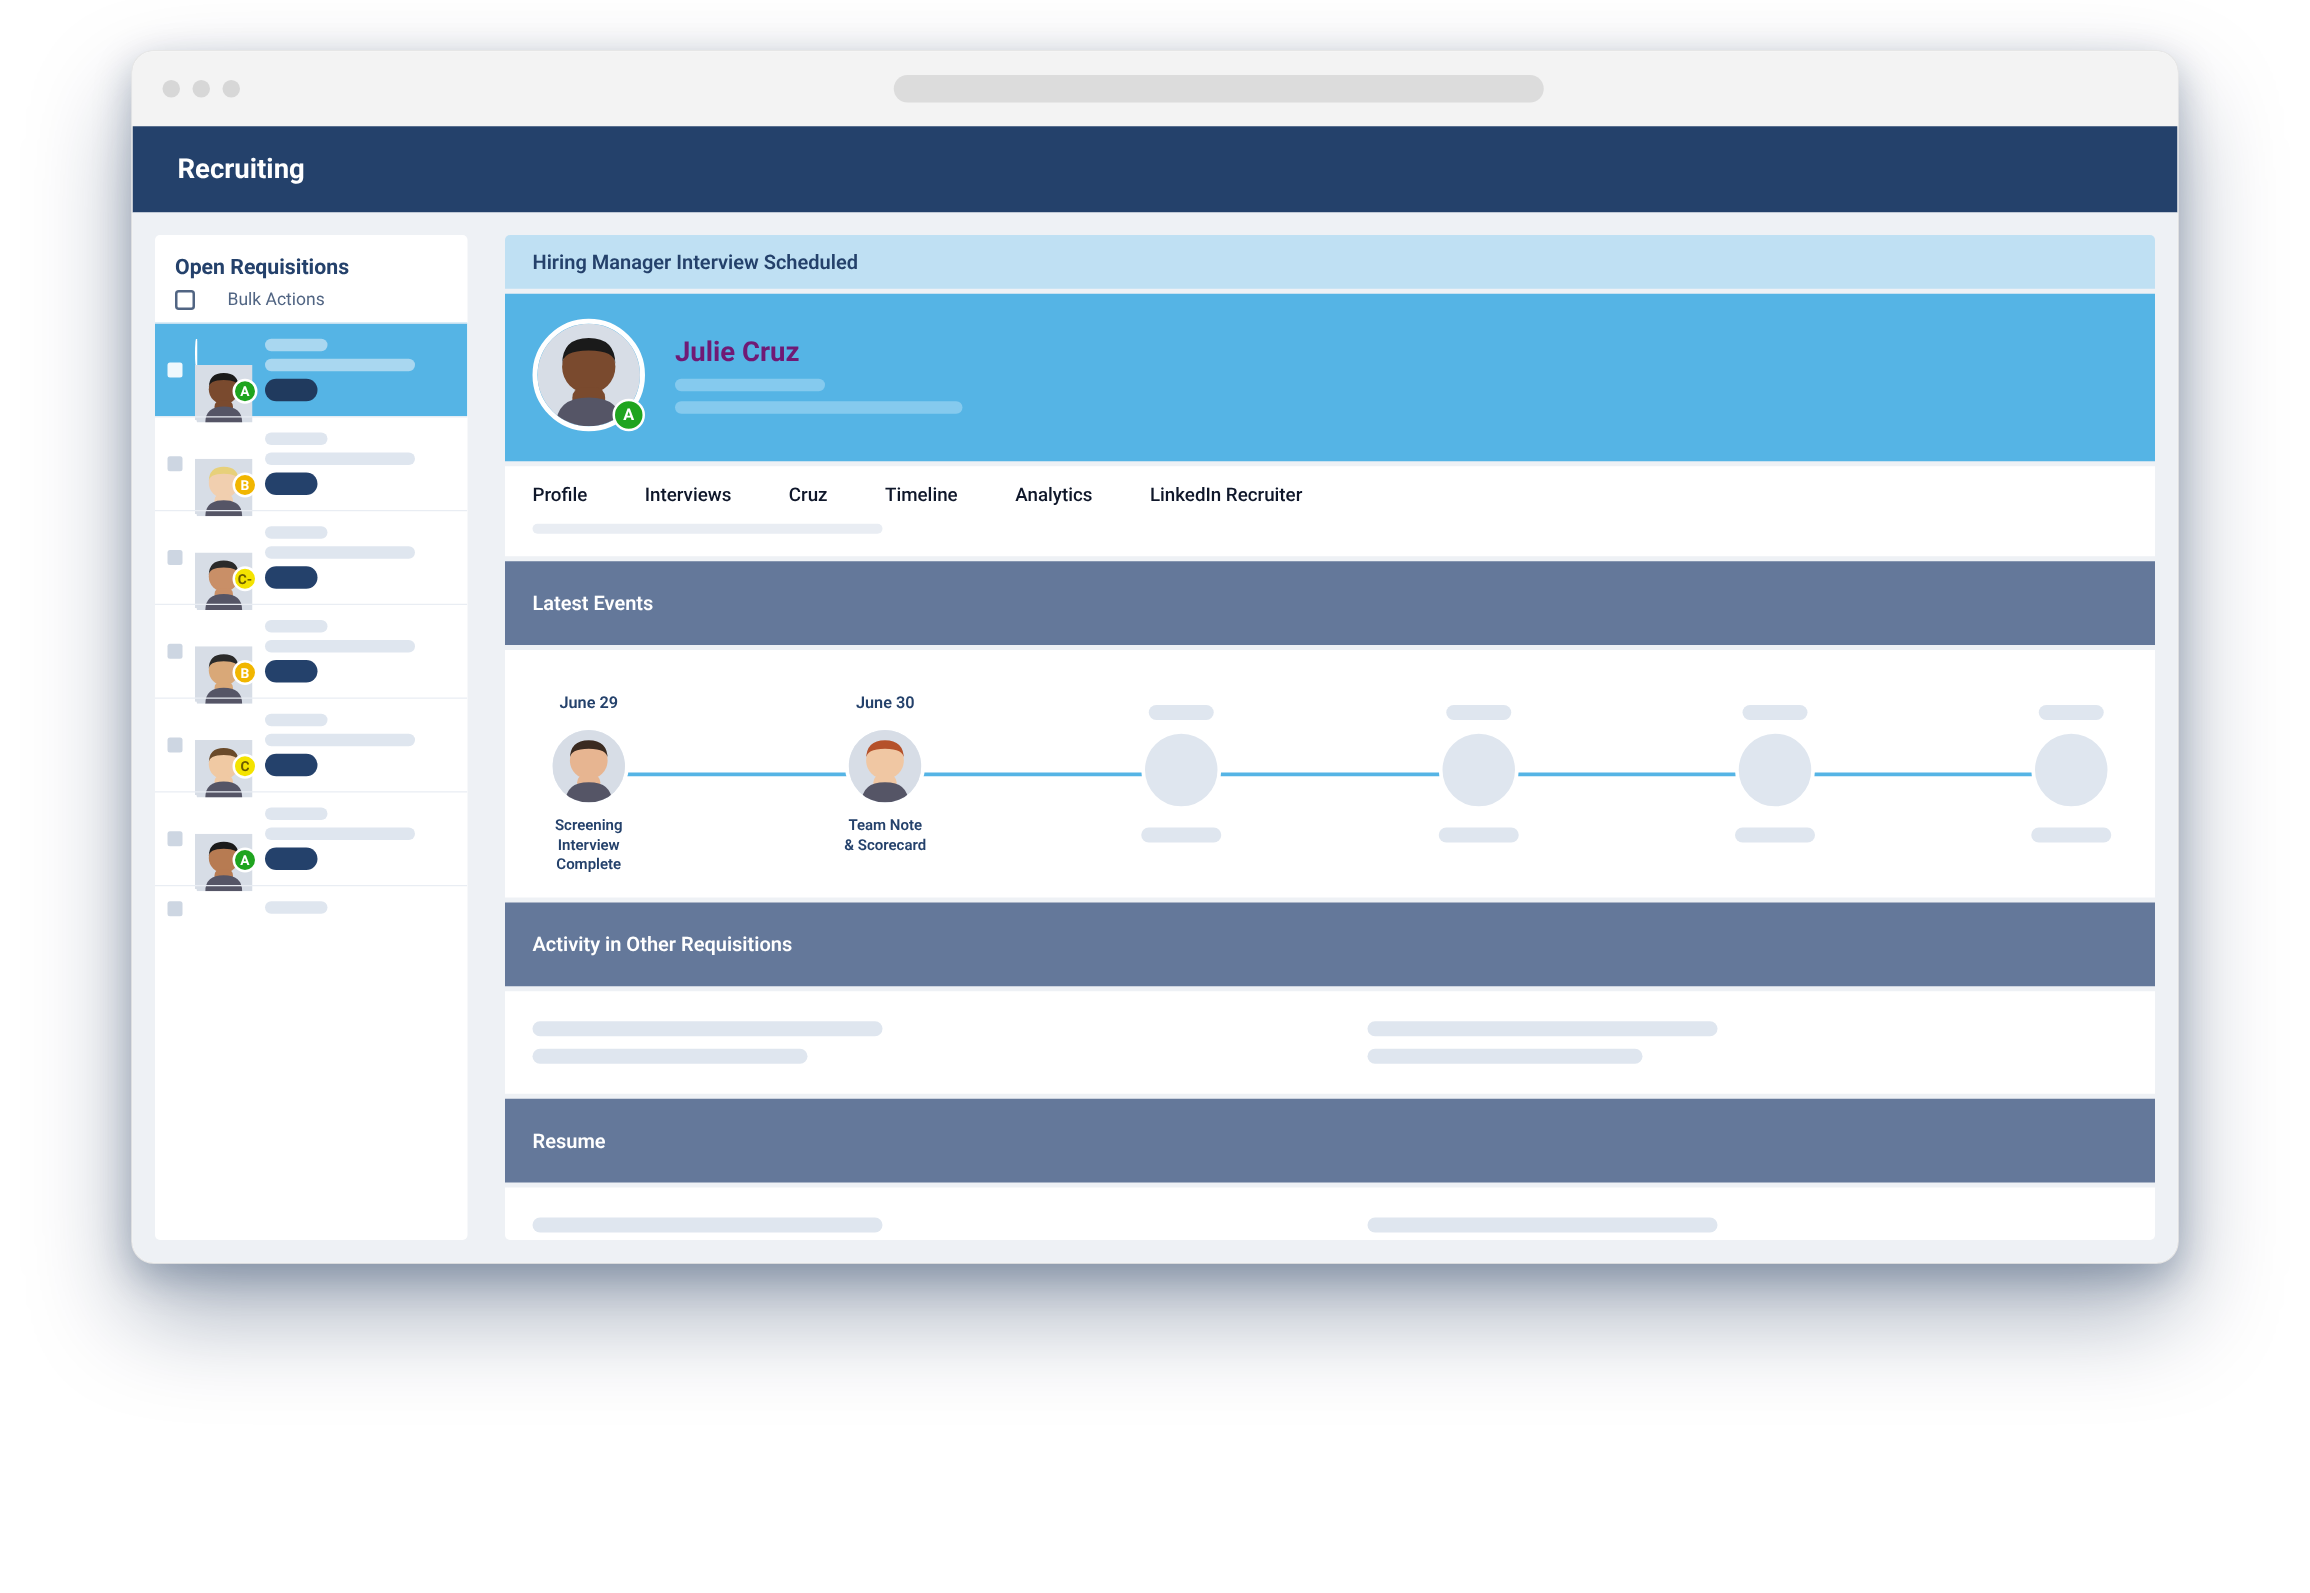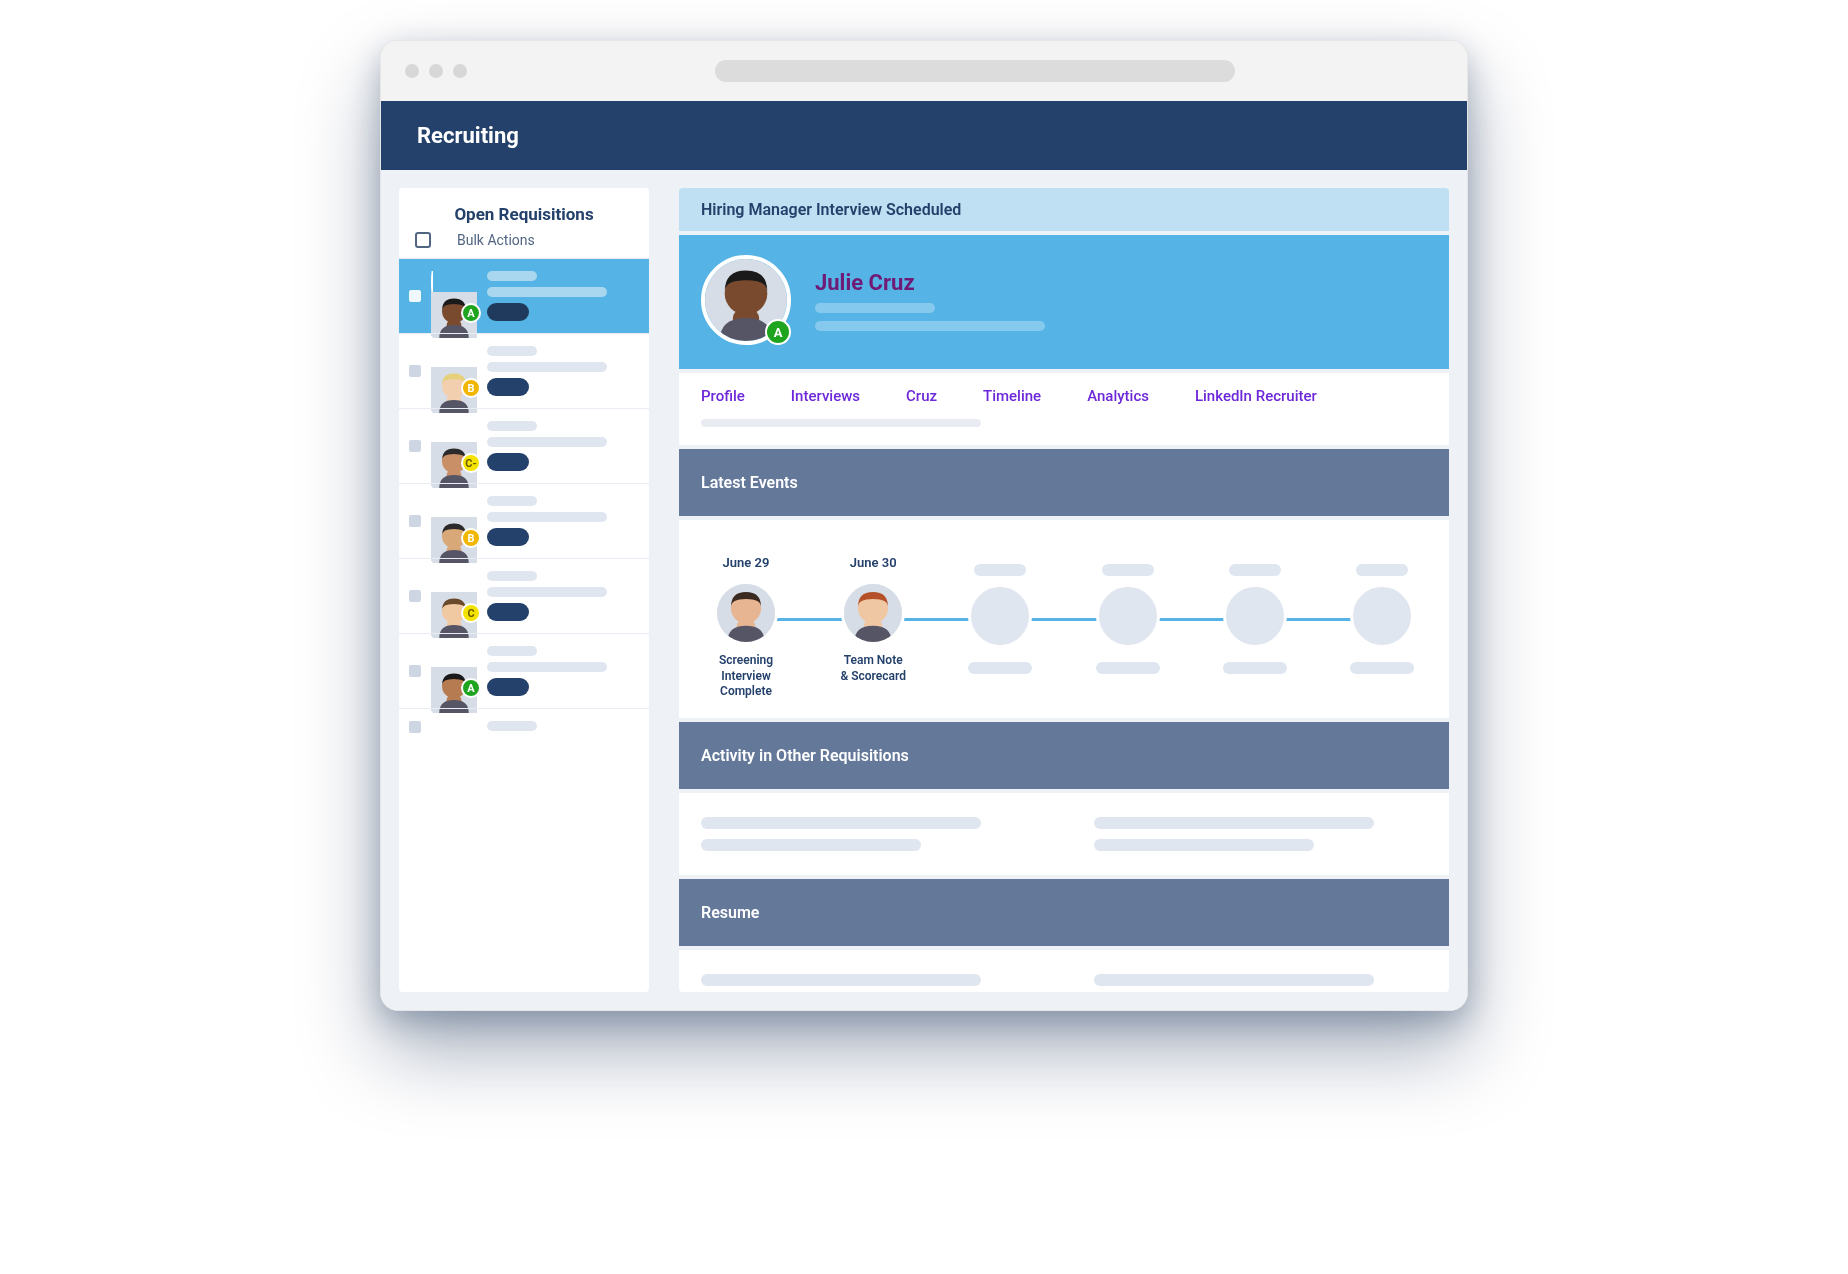--- a/index.html
+++ b/index.html
@@ -1,20 +1,20 @@
 <!DOCTYPE html>
 <html><head>
 <meta charset="utf-8">
 <style>
   * { box-sizing: border-box; margin: 0; padding: 0; }
   html, body { width: 100%; height: 100%; font-family: -apple-system, BlinkMacSystemFont, "Segoe UI", Roboto, "Helvetica Neue", Arial, sans-serif; }
   body { background: transparent; display: flex; align-items: flex-start; justify-content: center; padding: 40px; }
 
   .browser-frame {
-    width: 1088px;
+    width: 1638px;
     background: #ffffff;
     border-radius: 18px;
     box-shadow: 0 40px 80px rgba(0,30,70,0.35), 0 10px 30px rgba(0,30,70,0.25);
     overflow: hidden;
     border: 1px solid #e6e6e6;
   }
 
   
   .browser-bar {
     height: 60px;
@@ -46,21 +46,21 @@
 
   
   .sidebar {
     width: 250px;
     background: #ffffff;
     border-radius: 4px;
     overflow: hidden;
     display: flex;
     flex-direction: column;
   }
-  .sidebar-head { padding: 16px 16px 10px 16px; text-align: center; }
+  .sidebar-head { padding: 16px 16px 10px 16px; }
   .sidebar-title { color: #24416b; font-weight: 700; font-size: 17px; margin-bottom: 8px; }
   .bulk-row { display: flex; align-items: center; gap: 26px; color: #516583; font-size: 14px; }
   .chk { width: 16px; height: 16px; border: 2px solid #516583; border-radius: 3px; display: inline-block; }
 
   .cand-list { flex: 1; overflow: hidden; }
   .cand-item {
     display: flex;
     align-items: center;
     gap: 10px;
     padding: 12px 12px 12px 10px;
@@ -103,21 +103,21 @@
   }
   .hero-avatar-wrap { position: relative; width: 90px; height: 90px; }
   .hero-avatar-wrap .avatar { width: 90px; height: 90px; border-radius: 50%; border: 4px solid #fff; overflow: hidden; }
   .hero-avatar-wrap .badge { width: 26px; height: 26px; font-size: 13px; right: 0; bottom: 0; }
   .hero-name { color: #701a75; font-size: 22px; font-weight: 700; margin-bottom: 8px; }
   .hph { background: #85caee; border-radius: 6px; }
   .hline1 { width: 120px; height: 10px; margin-bottom: 8px; }
   .hline2 { width: 230px; height: 10px; }
 
   .tabs-wrap { background: #fff; padding: 14px 22px 18px 22px; }
-  .tabs { display: flex; gap: 46px; color: #6d28d9; font-size: 15px; font-weight: 500; margin-bottom: 14px; }
+  .tabs { display: flex; gap: 46px; color: #0f172a; font-size: 15px; font-weight: 500; margin-bottom: 14px; }
   .tab { cursor: pointer; }
   .tabph { width: 280px; height: 8px; background: #e9edf3; border-radius: 4px; }
 
   .section-head { background: #64789a; color: #fff; font-weight: 600; font-size: 16px; padding: 24px 22px; }
   .section-body { background: #fff; padding: 24px 22px; }
 
   
   .timeline { position: relative; display: flex; align-items: center; justify-content: space-between; height: 150px; }
   .timeline::before {
     content: ""; position: absolute; left: 35px; right: 35px; top: 74px; height: 3px; background: #55b4e5;

